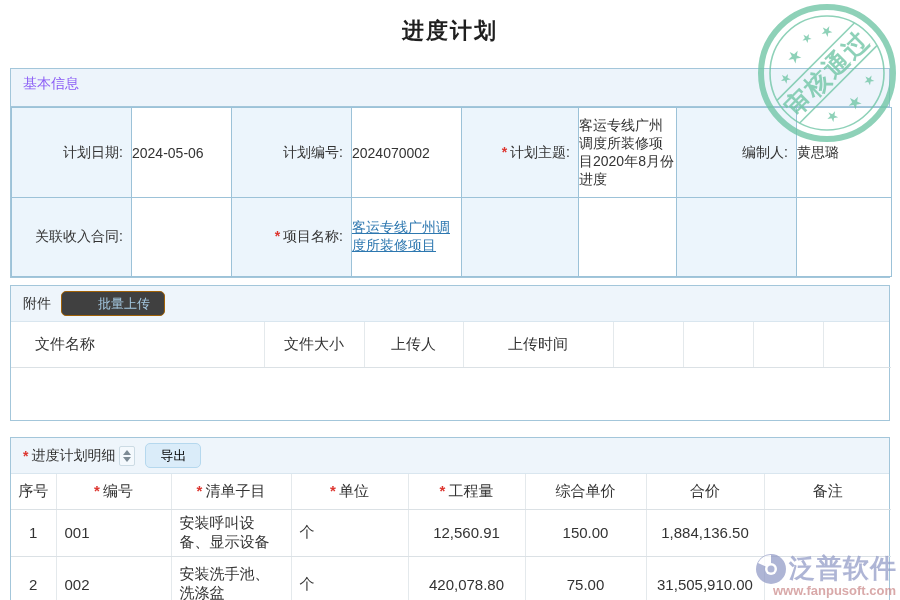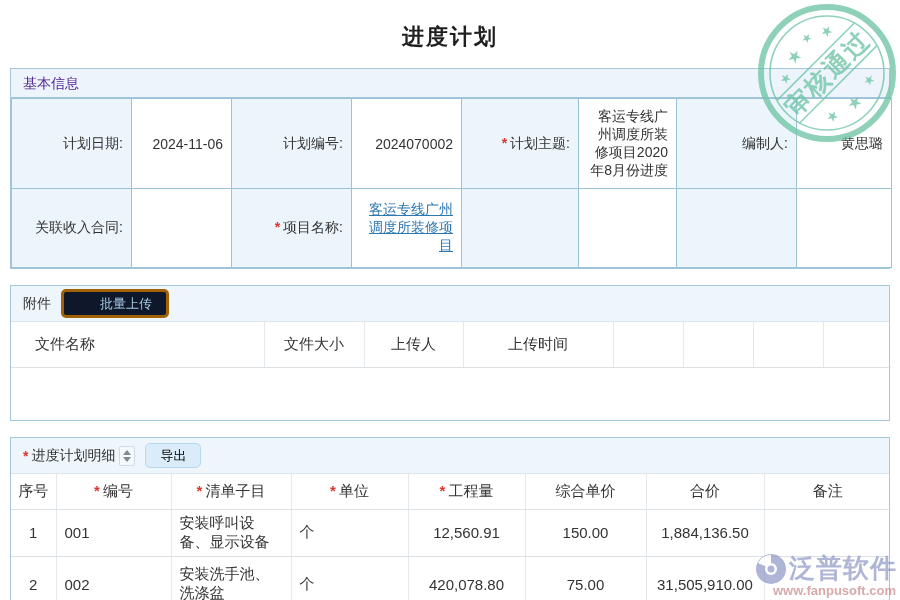--- a/index.html
+++ b/index.html
@@ -5,62 +5,62 @@
   * { box-sizing: border-box; margin: 0; padding: 0; }
   html, body { width: 900px; height: 600px; }
   body {
     position: relative;
     overflow: hidden;
     background: #ffffff;
     font-family: "Liberation Sans", "DejaVu Sans", sans-serif;
     color: #333;
   }
   .page-title {
-    position: absolute; top: 22px; left: 0; width: 100%;
+    position: absolute; top: 16px; left: 0; width: 100%;
     text-align: center; font-size: 22px; font-weight: bold;
     color: #1f1f1f; letter-spacing: 2px;
   }
   .section {
     position: absolute; left: 10px; width: 880px;
     border: 1px solid #a3c6da; background: #fff;
   }
   .sec-head {
-    height: 29px; line-height: 28px; padding-left: 12px;
-    background: #edf4fb; font-size: 14px; color: #4c1d95;
+    height: 38px; line-height: 28px; padding-left: 12px;
+    background: #edf4fb; font-size: 14px; color: #8b5cf6;
     border-bottom: 1px solid #a3c6da;
   }
   
   table { border-collapse: collapse; table-layout: fixed; width: 100%; }
   .binfo td {
     border: 1px solid #9cc2d8; font-size: 14px; vertical-align: middle;
     word-break: break-all;
   }
   .binfo .lbl { background: #ecf5fc; text-align: right; padding: 4px 8px 4px 4px; }
-  .binfo .val { background: #ffffff; text-align: right; padding: 4px 8px; }
+  .binfo .val { background: #ffffff; text-align: left; padding: 4px 0; }
   .req { color: #dd3630; margin-right: 3px; font-weight: bold; }
   a.cell-link { color: #2e78b0; text-decoration: underline; cursor: pointer; }
   
   .flat th, .flat td {
     border-right: 1px solid #e4e9ec; border-bottom: 1px solid #dbe1e5;
     font-weight: normal; font-size: 15px; color: #333;
     vertical-align: middle; word-break: break-all;
   }
   .flat th:last-child, .flat td:last-child { border-right: none; }
   .attach th { height: 45px; text-align: center; }
   .attach th.first { text-align: left; padding-left: 24px; }
   .toolbar {
     height: 36px; display: flex; align-items: center;
     background: #eef5fb; border-bottom: 1px solid #d9e6ef;
     padding-left: 12px; font-size: 14px;
   }
   .btn {
     margin-left: 10px; padding: 4px 14px; border-radius: 5px;
     font-size: 13px; cursor: pointer; line-height: 1.2;
   }
-  .btn-upload { background: #0f172a; border: 3px solid #a16207; color: #a5c9e2; padding-left: 36px; }
+  .btn-upload { background: #404040; border: 1px solid #a16207; color: #a5c9e2; padding-left: 36px; }
   .btn-export { background: #daecf9; border: 1px solid #b5d8ee; color: #000000; }
   .spinner {
     display: inline-flex; flex-direction: column; align-items: center;
     gap: 2px; margin-left: 4px; padding: 3px 3px;
     border: 1px solid #ccdbe4; border-radius: 2px; background: #f4f9fd;
     cursor: pointer;
   }
   .tri-up { width: 0; height: 0; border-left: 4px solid transparent;
     border-right: 4px solid transparent; border-bottom: 5px solid #7d8b95; }
   .tri-down { width: 0; height: 0; border-left: 4px solid transparent;
@@ -96,21 +96,21 @@
         <col style="width:120px">
         <col style="width:110px">
       <col style="width:117px">
         <col style="width:98px">
         <col style="width:120px">
         <col style="width:95px">
     </colgroup>
     <tbody>
         <tr style="height:90px">
       <td class="lbl"><span>计划日期:</span></td>
-      <td class="val">2024-11-06</td>
+      <td class="val">2024-05-06</td>
       <td class="lbl"><span>计划编号:</span></td>
       <td class="val">2024070002</td>
       <td class="lbl"><span class="req">*</span><span>计划主题:</span></td>
       <td class="val">客运专线广州调度所装修项目2020年8月份进度</td>
       <td class="lbl"><span>编制人:</span></td>
       <td class="val">黄思璐</td>
     </tr>
     <tr style="height:79px">
       <td class="lbl"><span>关联收入合同:</span></td>
       <td class="val"></td>

